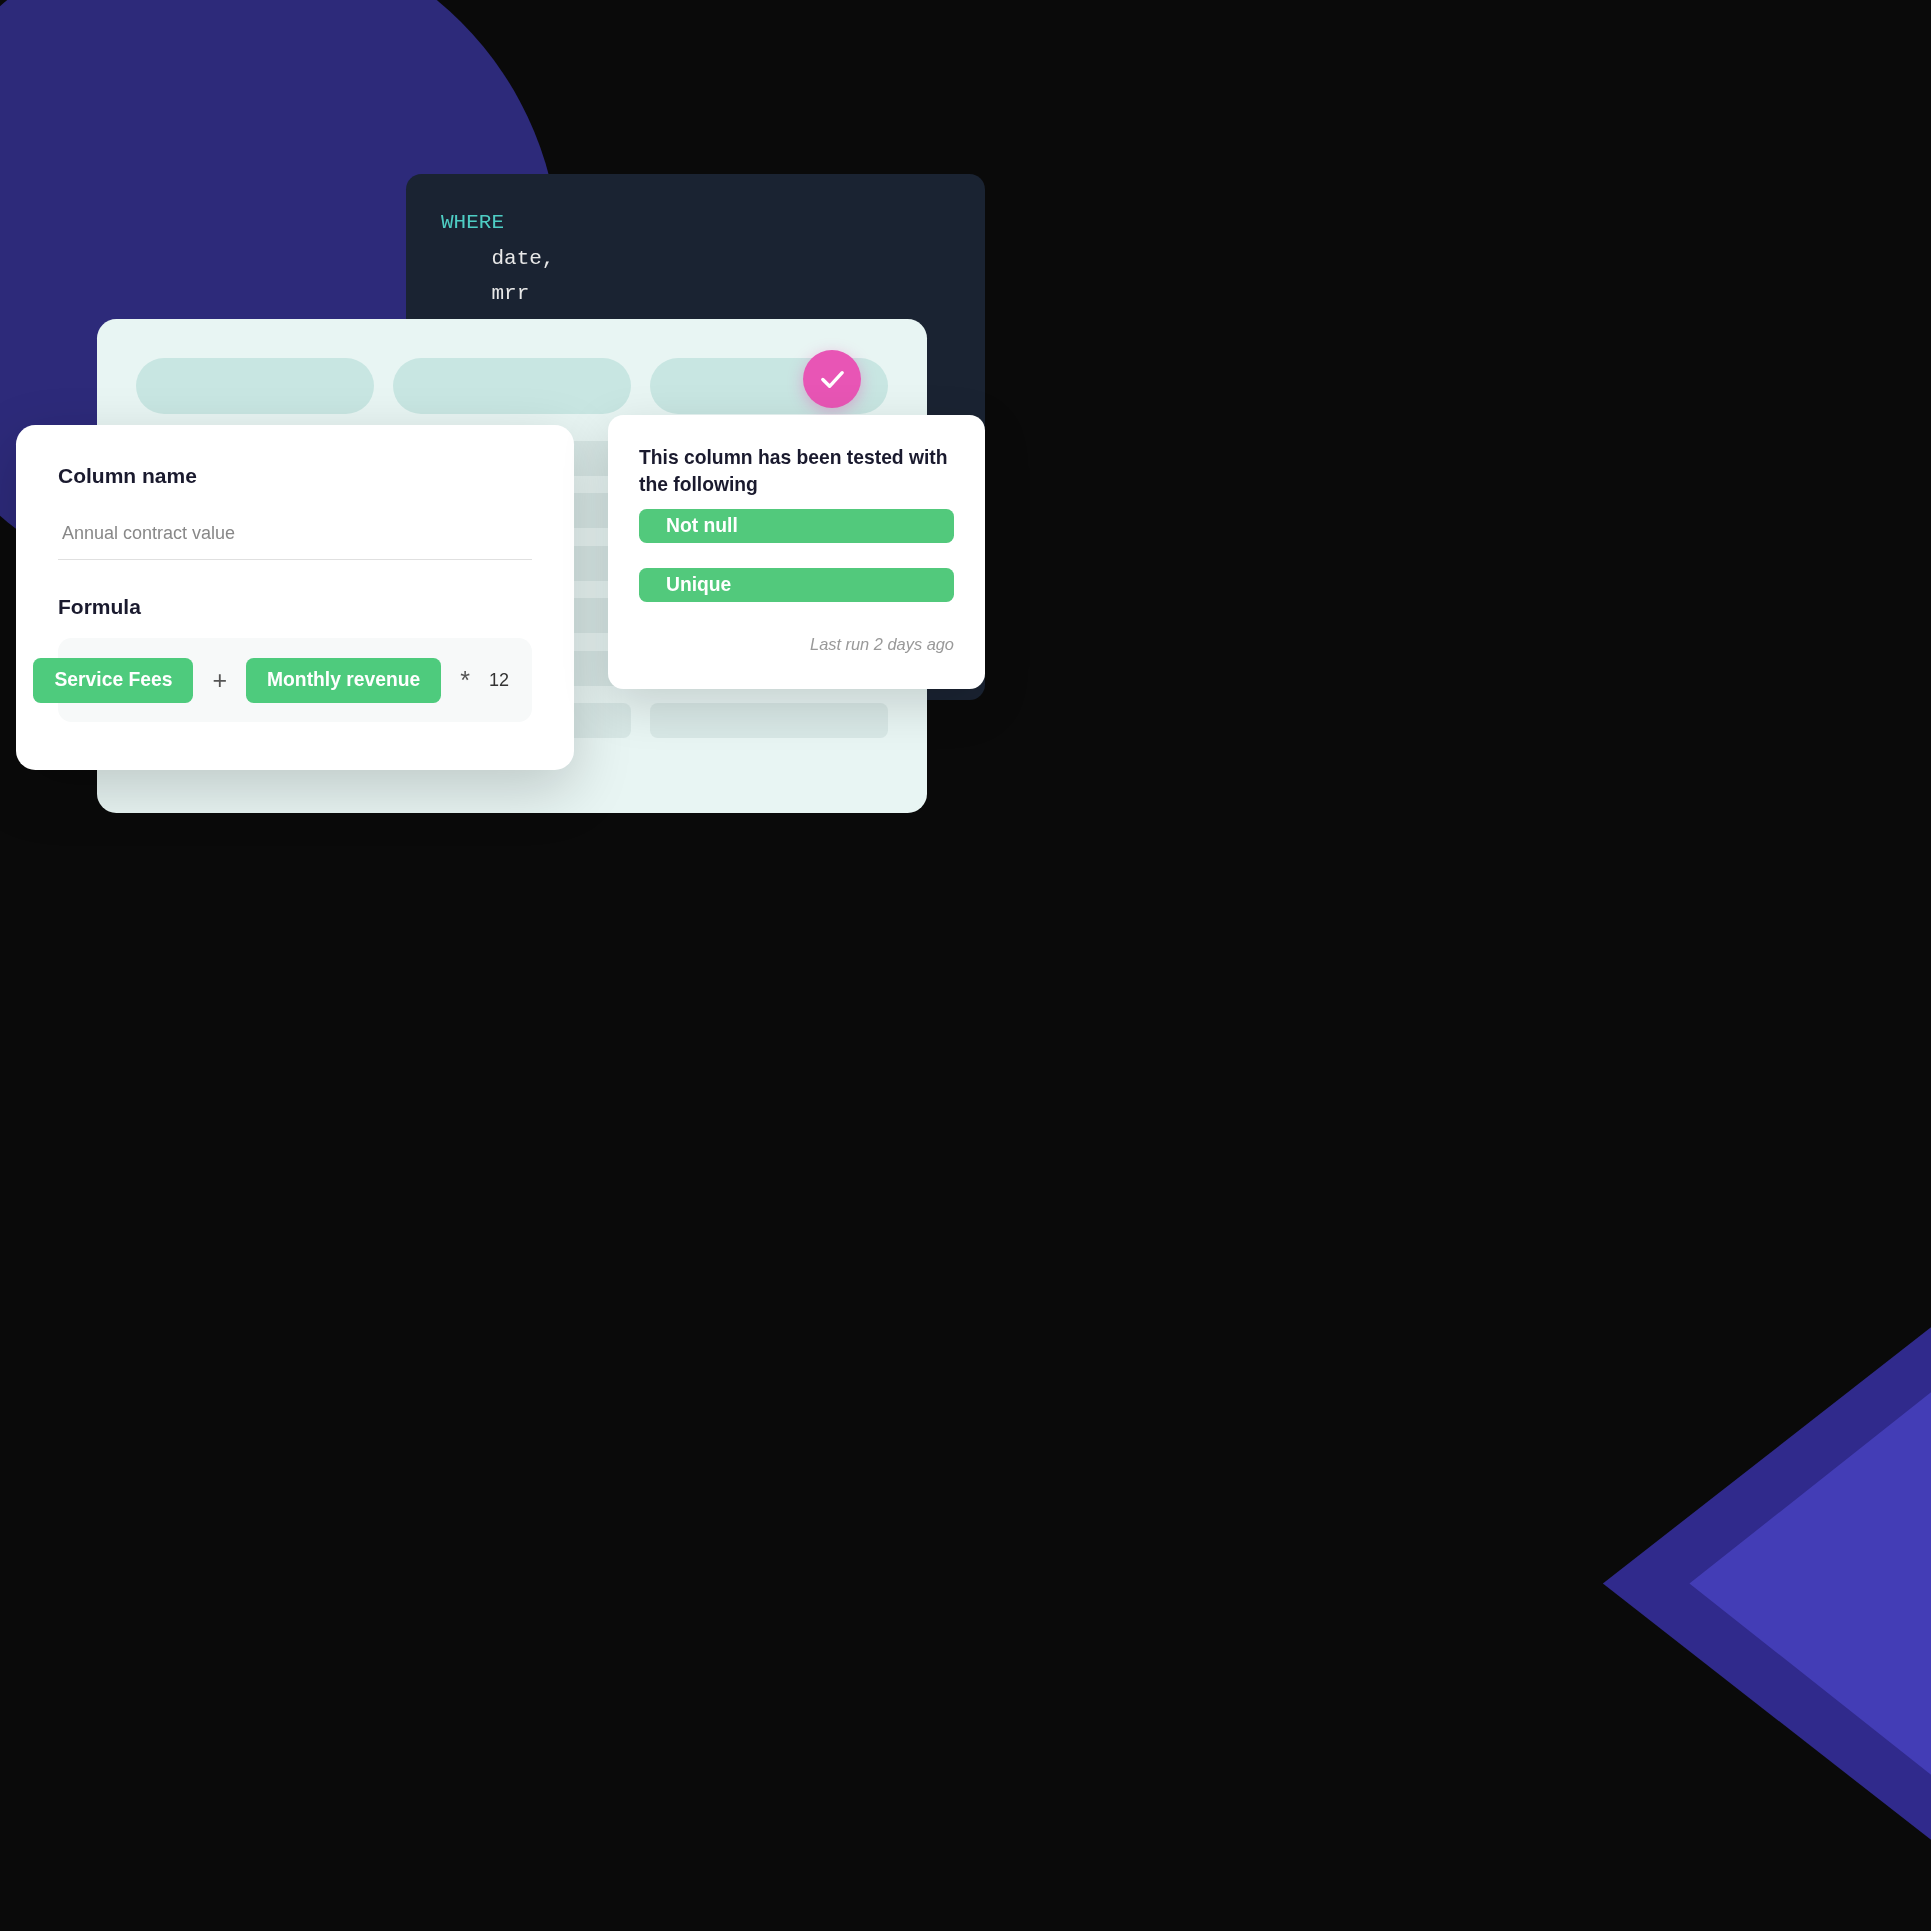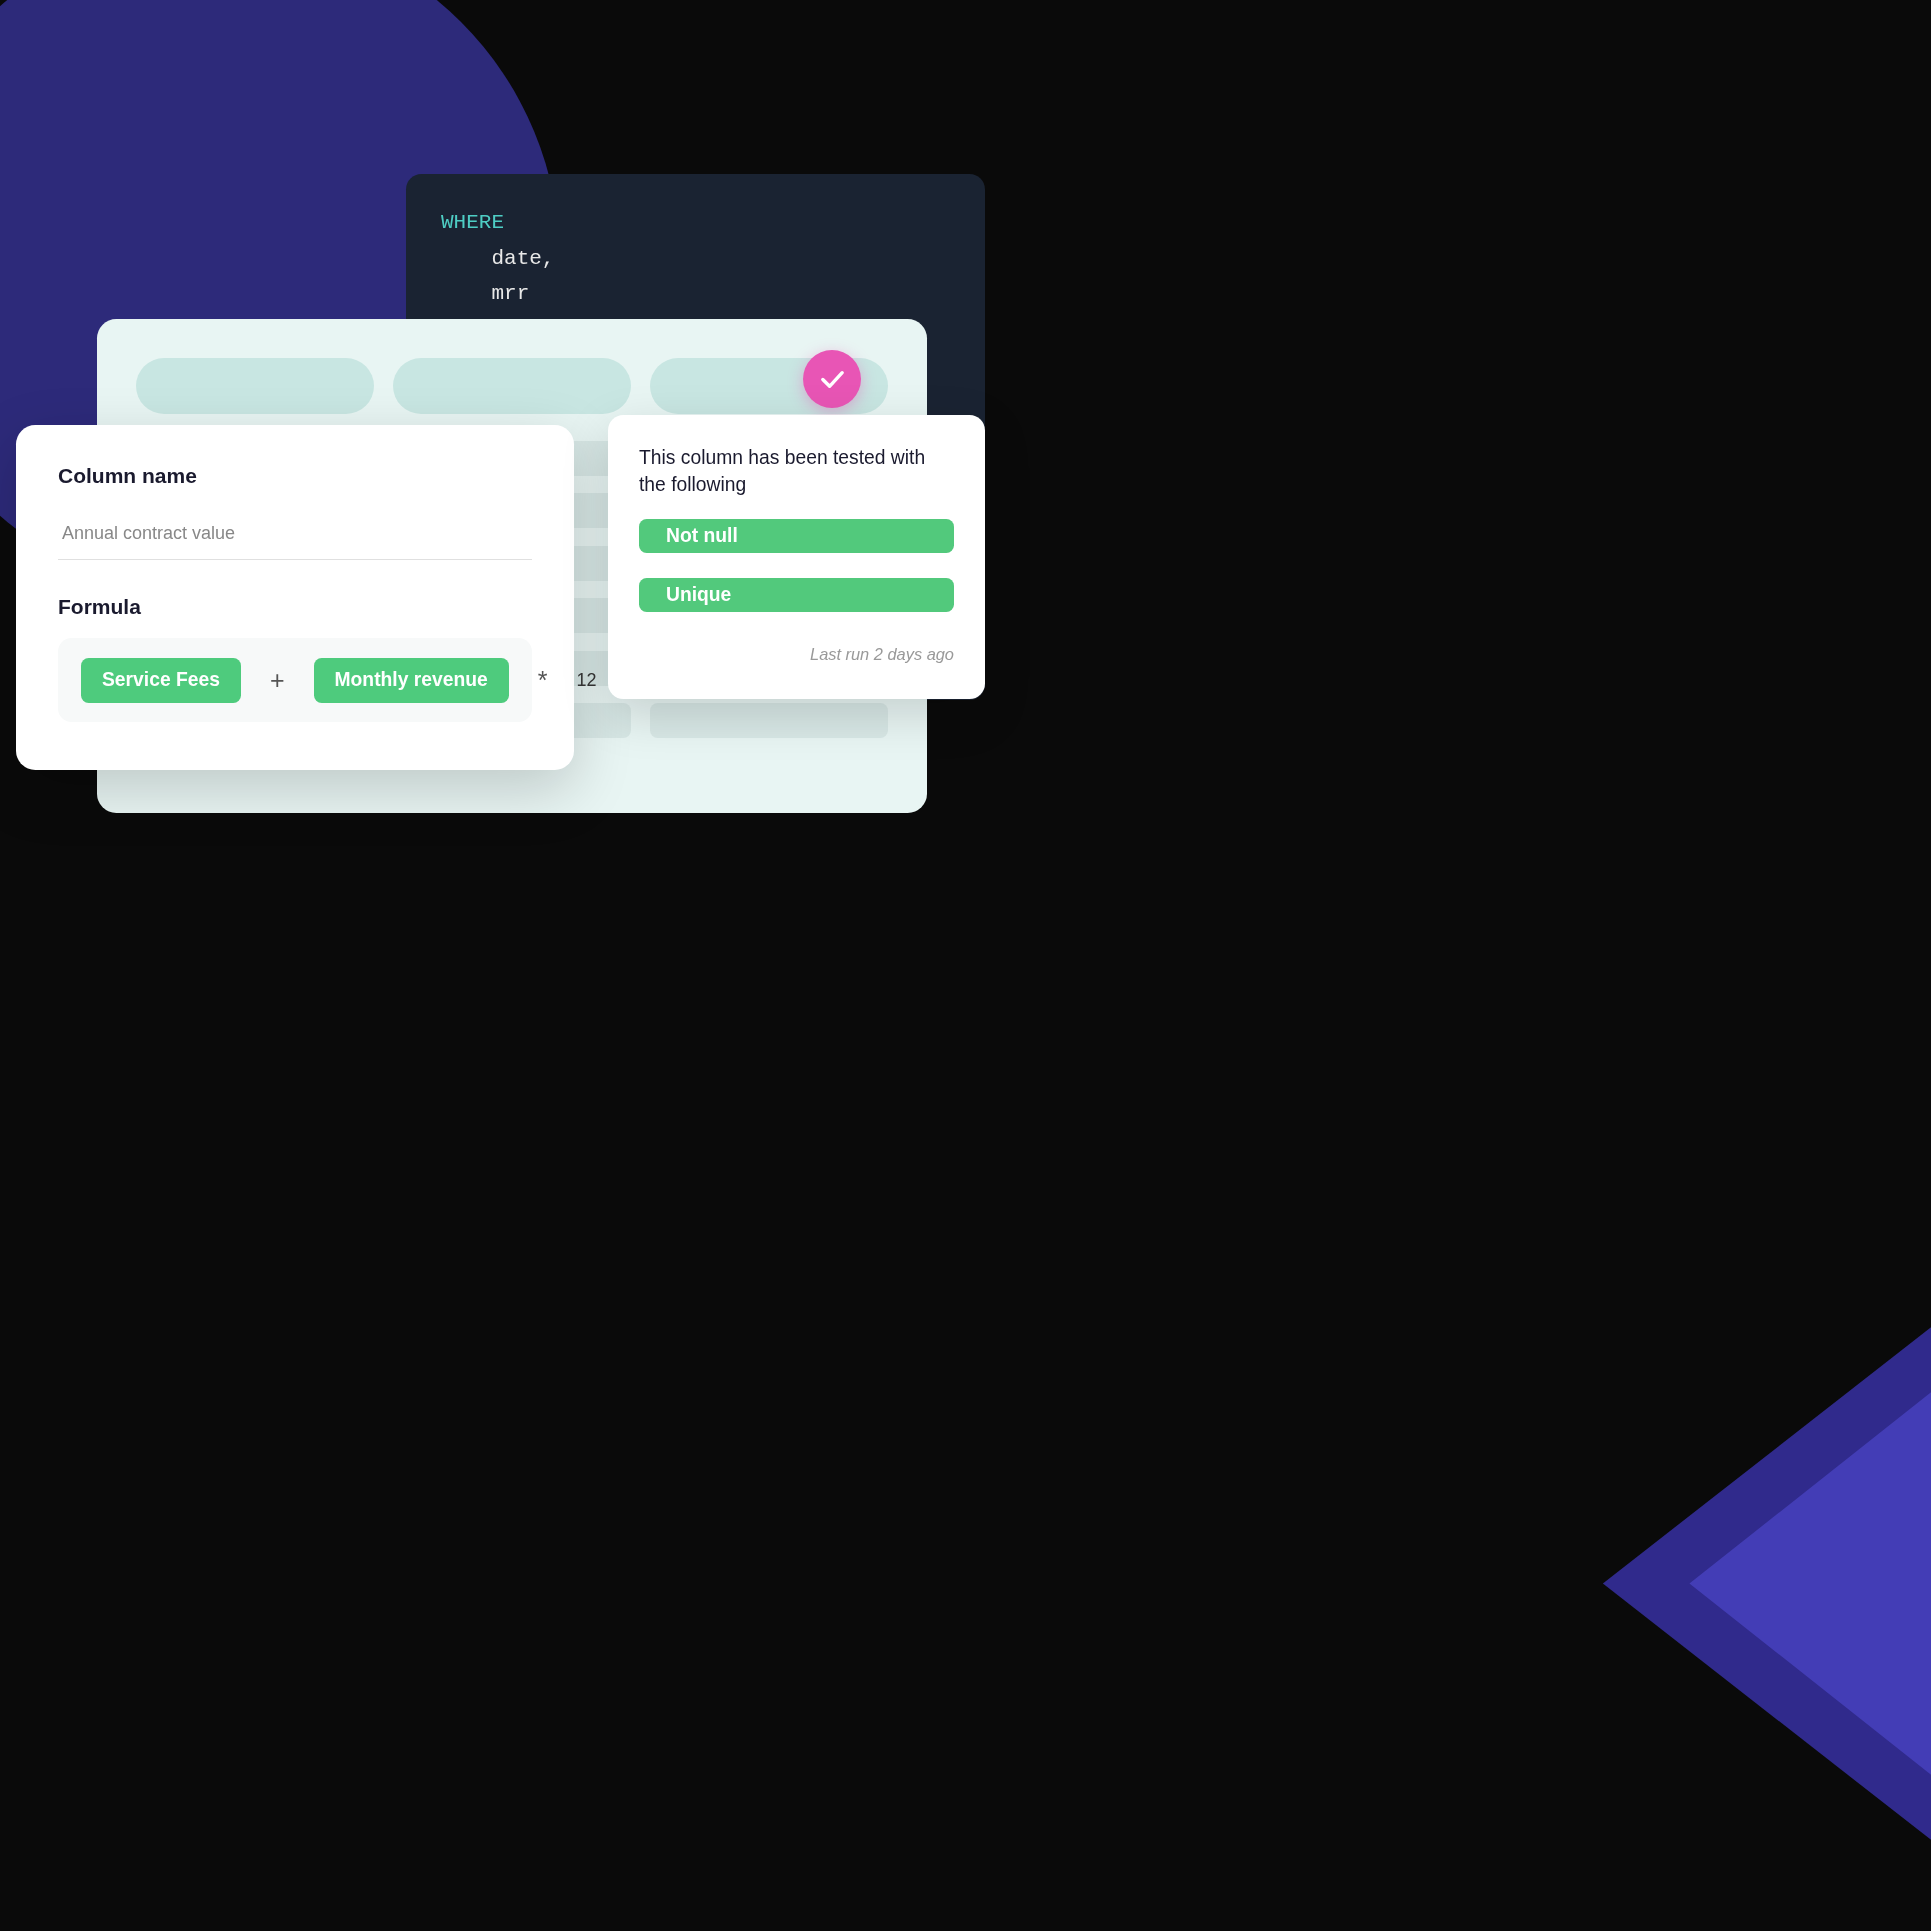--- a/index.html
+++ b/index.html
@@ -136,24 +136,25 @@
     .formula-label {
       font-size: 21px;
       font-weight: 600;
       color: #1a1a2e;
       margin-bottom: 19.3px;
     }
 
     .formula-row {
       display: flex;
       align-items: center;
-      gap: 29px;
+      gap: 19px;
       background: #f7f9f9;
       border-radius: 13.5px;
       padding: 19.3px 23px;
+      justify-content: flex-end;
     }
 
     .formula-tag {
       background: #4ecb7d;
       color: #fff;
       font-size: 19.3px;
       font-weight: 600;
       padding: 11.6px 21px;
       border-radius: 7.7px;
       white-space: nowrap;
@@ -179,23 +180,23 @@
       width: 377px;
       background: #ffffff;
       border-radius: 15.4px;
       padding: 29px 31px 35px;
       z-index: 10;
       box-shadow: 0 15.4px 48px rgba(0,0,0,0.15);
     }
 
     .test-card-title {
       font-size: 19.3px;
-      font-weight: 400;
+      font-weight: 700;
       color: #1a1a2e;
-      margin-bottom: 21px;
+      margin-bottom: 11px;
       line-height: 1.4;
     }
 
     .test-badge {
       display: inline-block;
       background: #52c97c;
       color: #fff;
       font-size: 19.3px;
       font-weight: 600;
       padding: 6px 27px;

